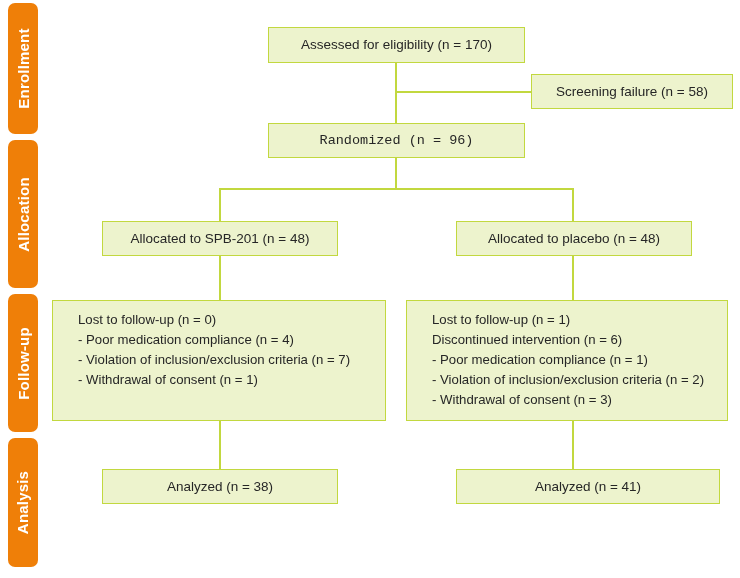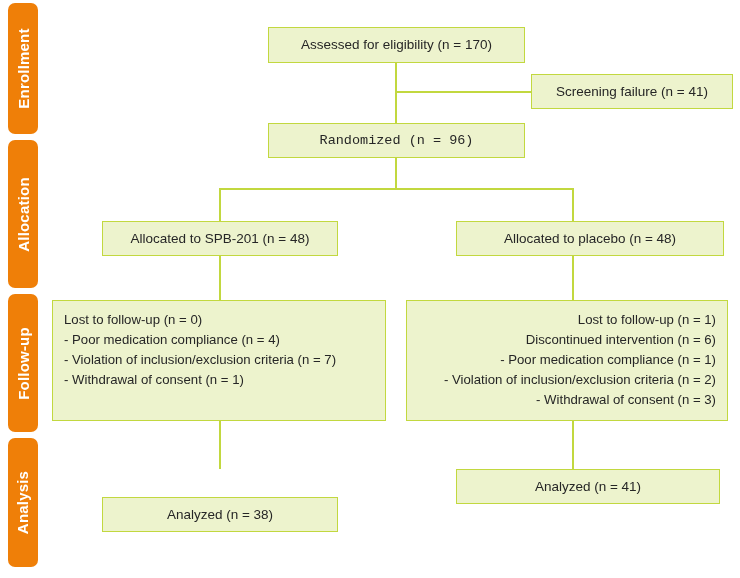--- a/index.html
+++ b/index.html
@@ -50,21 +50,21 @@
     line-height: 1.0;
     display: flex;
     align-items: center;
     justify-content: center;
     text-align: center;
     padding: 2px 12px;
   }
   .flow-box.multiline {
     display: block;
     text-align: left;
-    padding: 9px 11px;
+    padding: 9px 25px;
     line-height: 1.52;
   }
   .flow-box.multiline .line {
     display: block;
     white-space: nowrap;
     font-size: 13.2px;
   }
   .flow-box .box-text {
     display: block;
     white-space: nowrap;
@@ -115,51 +115,51 @@
   <div class="conn conn-v" style="left:572px; top:256px; height:45px;"></div>
 
   <div class="conn conn-v" style="left:219px; top:421px; height:48px;"></div>
   <div class="conn conn-v" style="left:572px; top:421px; height:48px;"></div>
 
   <div class="flow-box" style="left:268px; top:27px; width:257px; height:36px;">
     <span class="box-text">Assessed for eligibility (n = 170)</span>
   </div>
 
   <div class="flow-box" style="left:531px; top:74px; width:202px; height:35px;">
-    <span class="box-text">Screening failure (n = 41)</span>
+    <span class="box-text">Screening failure (n = 58)</span>
   </div>
 
   <div class="flow-box" style="left:268px; top:123px; width:257px; height:35px;font-family:Liberation Mono, monospace;">
     <span class="box-text">Randomized (n = 96)</span>
   </div>
 
   <div class="flow-box" style="left:102px; top:221px; width:236px; height:35px;">
     <span class="box-text">Allocated to SPB-201 (n = 48)</span>
   </div>
 
-  <div class="flow-box" style="left:456px; top:221px; width:268px; height:35px;">
+  <div class="flow-box" style="left:456px; top:221px; width:236px; height:35px;">
     <span class="box-text">Allocated to placebo (n = 48)</span>
   </div>
 
   <div class="flow-box multiline" style="left:52px; top:300px; width:334px; height:121px;">
     <span class="line">Lost to follow-up (n = 0)</span>
     <span class="line">- Poor medication compliance (n = 4)</span>
     <span class="line">- Violation of inclusion/exclusion criteria (n = 7)</span>
     <span class="line">- Withdrawal of consent (n = 1)</span>
   </div>
 
-  <div class="flow-box multiline" style="left:406px; top:300px; width:322px; height:121px;text-align:right;">
+  <div class="flow-box multiline" style="left:406px; top:300px; width:322px; height:121px;">
     <span class="line">Lost to follow-up (n = 1)</span>
     <span class="line">Discontinued intervention (n = 6)</span>
     <span class="line">- Poor medication compliance (n = 1)</span>
     <span class="line">- Violation of inclusion/exclusion criteria (n = 2)</span>
     <span class="line">- Withdrawal of consent (n = 3)</span>
   </div>
 
-  <div class="flow-box" style="left:102px; top:469px; width:236px; height:35px;margin-top:28px;">
+  <div class="flow-box" style="left:102px; top:469px; width:236px; height:35px;">
     <span class="box-text">Analyzed (n = 38)</span>
   </div>
 
   <div class="flow-box" style="left:456px; top:469px; width:264px; height:35px;">
     <span class="box-text">Analyzed (n = 41)</span>
   </div>
 
 </div>
 
 </body></html>

